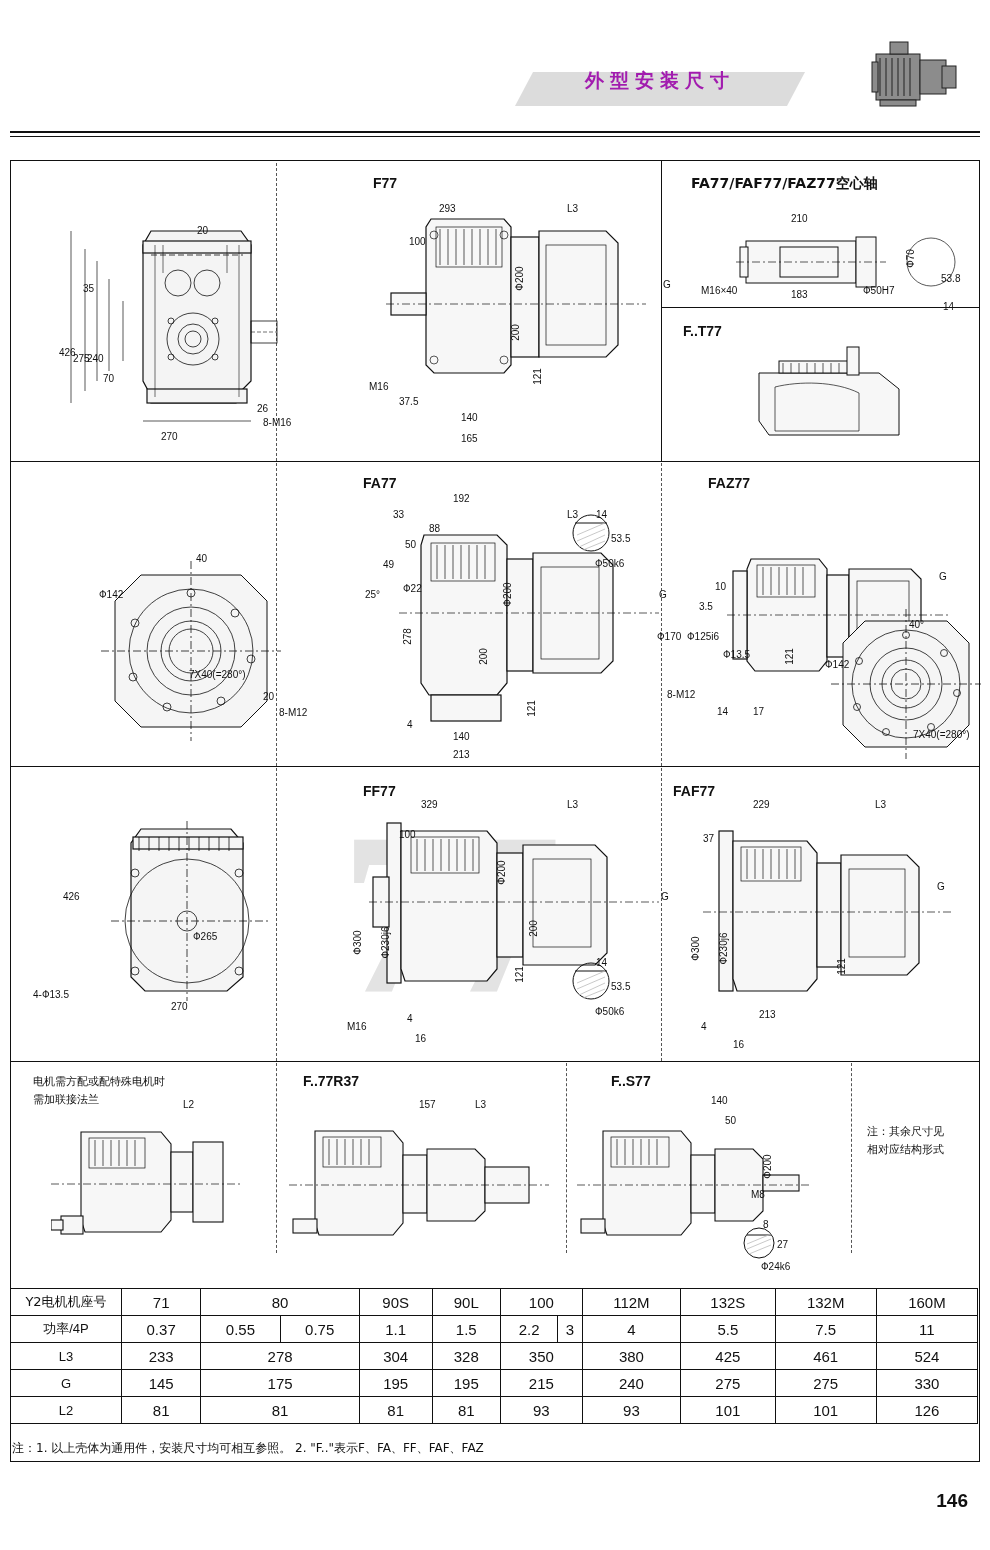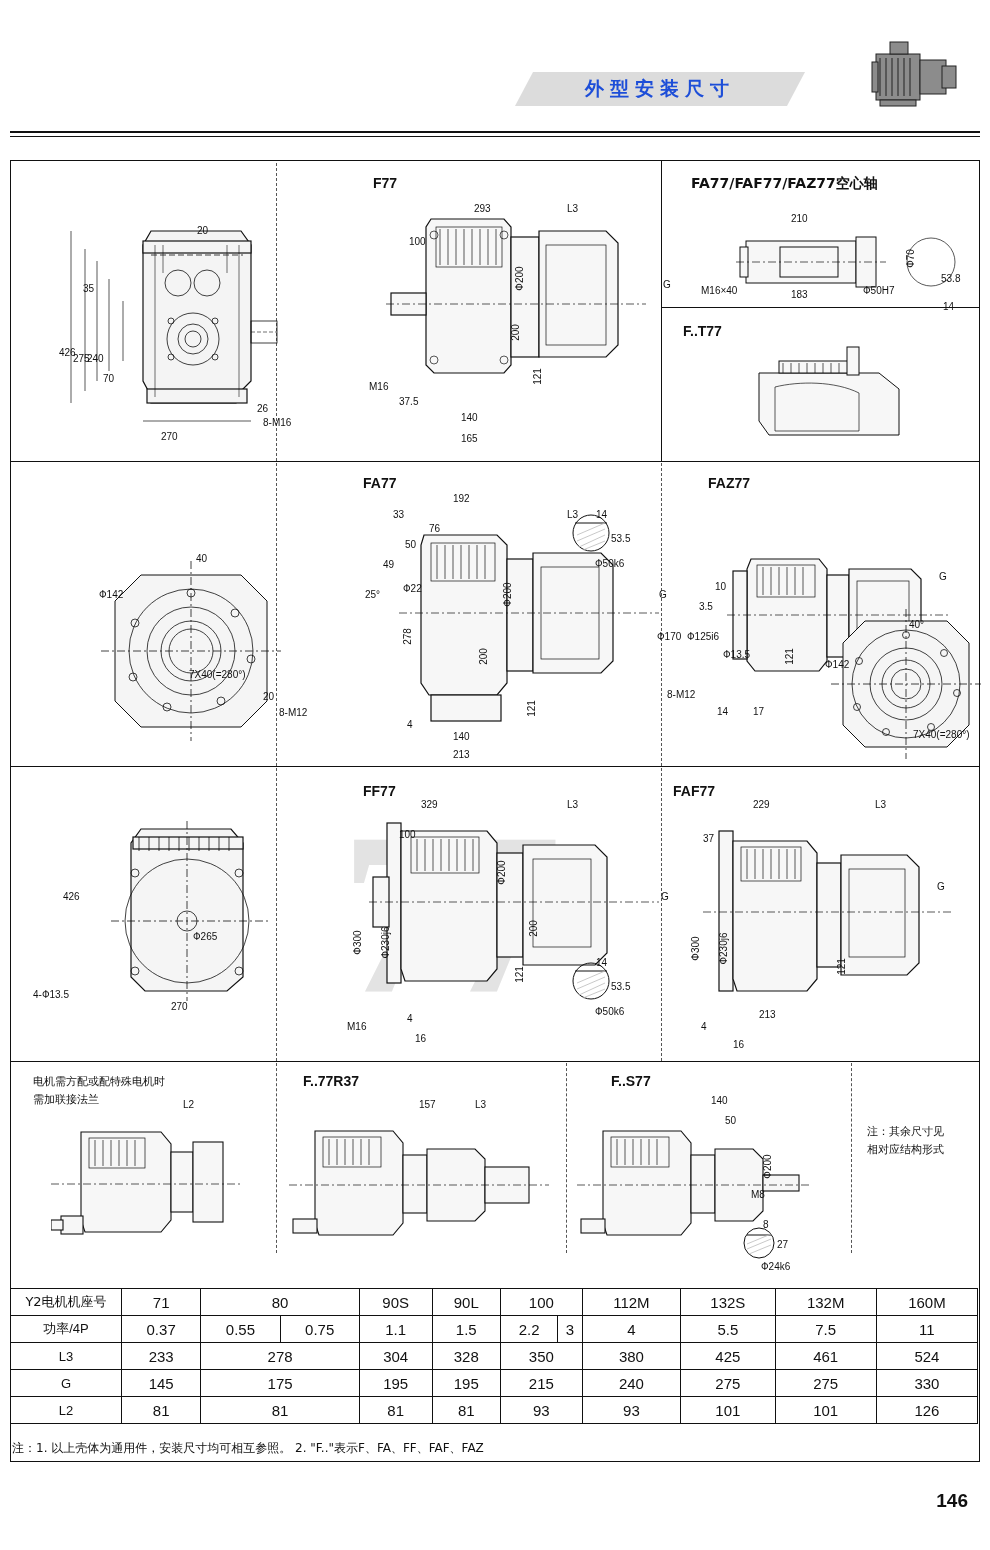--- a/index.html
+++ b/index.html
@@ -11,23 +11,23 @@
   .page{position:relative;width:990px;height:1550px;}
 
   
   .header{position:absolute;left:0;top:0;width:990px;height:140px;}
   .title-band{
     position:absolute;left:515px;top:72px;width:290px;height:34px;
     background:#dcdcdc;
     clip-path:polygon(18px 0,290px 0,272px 34px,0 34px);
   }
   .title-text{
-    position:absolute;left:515px;top:72px;width:290px;height:34px;
+    position:absolute;left:515px;top:64px;width:290px;height:34px;
     display:flex;align-items:center;justify-content:center;
-    font-size:19px;letter-spacing:6px;font-weight:bold;color:#1d4ed8;
+    font-size:19px;letter-spacing:6px;font-weight:bold;color:#a21caf;
   }
   .header-rule{position:absolute;left:10px;top:131px;width:970px;height:0;border-top:2px solid #111;}
   .header-rule2{position:absolute;left:10px;top:136px;width:970px;height:0;border-top:1px solid #111;}
 
   .hdr-icon{position:absolute;right:28px;top:32px;width:96px;height:88px;}
 
   
   .frame{position:absolute;left:10px;top:160px;width:968px;height:1300px;border:1px solid #111;}
 
   .hline{position:absolute;border-top:1px solid #111;left:0;}
@@ -172,21 +172,21 @@
         <line x1="132" y1="32" x2="132" y2="68"></line>
           <line x1="140" y1="32" x2="140" y2="68"></line>
         <rect x="190" y="48" width="60" height="100"></rect>
         <circle cx="78" cy="163" r="4"></circle>
           <circle cx="148" cy="163" r="4"></circle>
         <circle cx="78" cy="38" r="4"></circle>
           <circle cx="148" cy="38" r="4"></circle>
         <line x1="30" y1="107" x2="290" y2="107" stroke-dasharray="8 3 2 3"></line>
       </g>
     </svg>
-    <div class="dim" style="left:428px;top:42px;margin-left:35px;">293</div>
+    <div class="dim" style="left:428px;top:42px;">293</div>
     <div class="dim" style="left:556px;top:42px;">L3</div>
     <div class="dim" style="left:398px;top:75px;">100</div>
     <div class="dim" style="left:496px;top:112px;transform:rotate(-90deg);">Ф200</div>
     <div class="dim" style="left:496px;top:166px;transform:rotate(-90deg);">200</div>
     <div class="dim" style="left:652px;top:118px;">G</div>
     <div class="dim" style="left:358px;top:220px;">M16</div>
     <div class="dim" style="left:388px;top:235px;">37.5</div>
     <div class="dim" style="left:450px;top:251px;">140</div>
     <div class="dim" style="left:450px;top:272px;">165</div>
     <div class="dim" style="left:518px;top:210px;transform:rotate(-90deg);">121</div>
@@ -287,21 +287,21 @@
           <line x1="82" y1="32" x2="82" y2="66"></line>
         <line x1="90" y1="32" x2="90" y2="66"></line>
           <line x1="98" y1="32" x2="98" y2="66"></line>
         <line x1="106" y1="32" x2="106" y2="66"></line>
         <rect x="162" y="54" width="58" height="92"></rect>
         <line x1="20" y1="100" x2="280" y2="100" stroke-dasharray="8 3 2 3"></line>
       </g>
     </svg>
     <div class="dim" style="left:442px;top:332px;">192</div>
     <div class="dim" style="left:382px;top:348px;">33</div>
-    <div class="dim" style="left:418px;top:362px;">76</div>
+    <div class="dim" style="left:418px;top:362px;">88</div>
     <div class="dim" style="left:556px;top:348px;">L3</div>
     <div class="dim" style="left:394px;top:378px;">50</div>
     <div class="dim" style="left:372px;top:398px;">49</div>
     <div class="dim" style="left:392px;top:422px;">Ф22</div>
     <div class="dim" style="left:354px;top:428px;">25°</div>
     <div class="dim" style="left:388px;top:470px;transform:rotate(-90deg);">278</div>
     <div class="dim" style="left:484px;top:428px;transform:rotate(-90deg);">Ф200</div>
     <div class="dim" style="left:464px;top:490px;transform:rotate(-90deg);">200</div>
     <div class="dim" style="left:648px;top:428px;">G</div>
     <div class="dim" style="left:396px;top:558px;">4</div>

